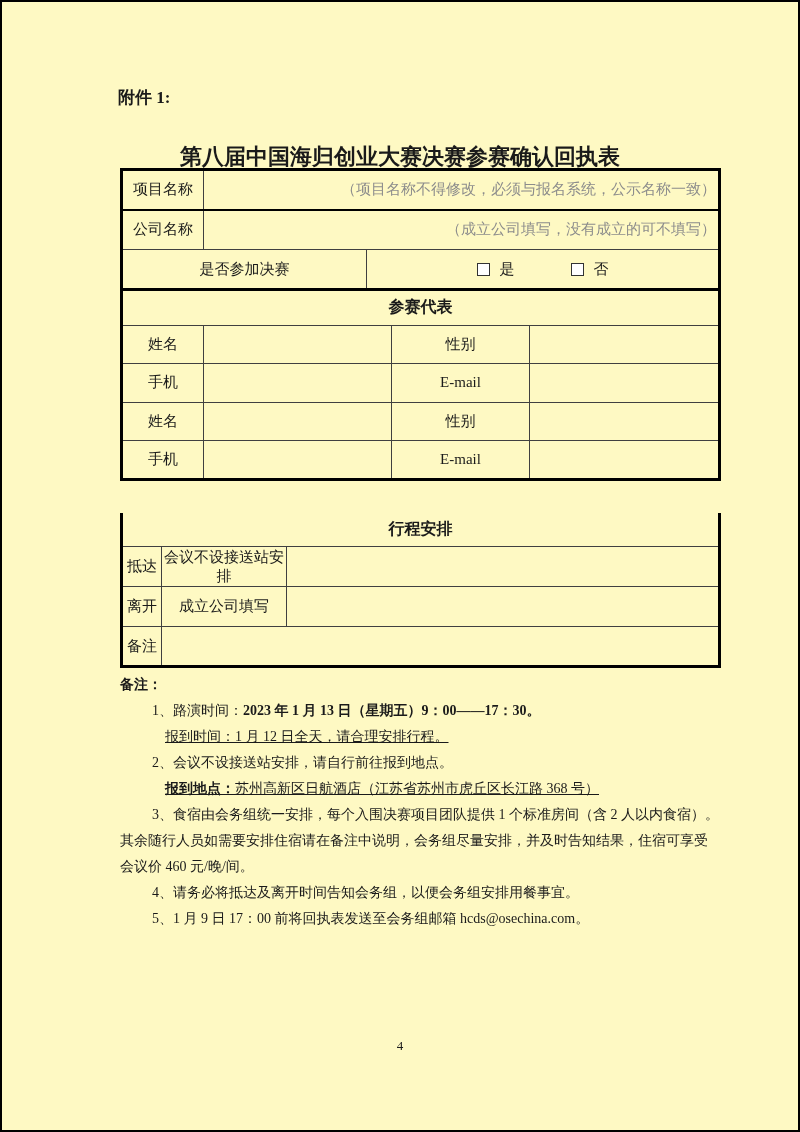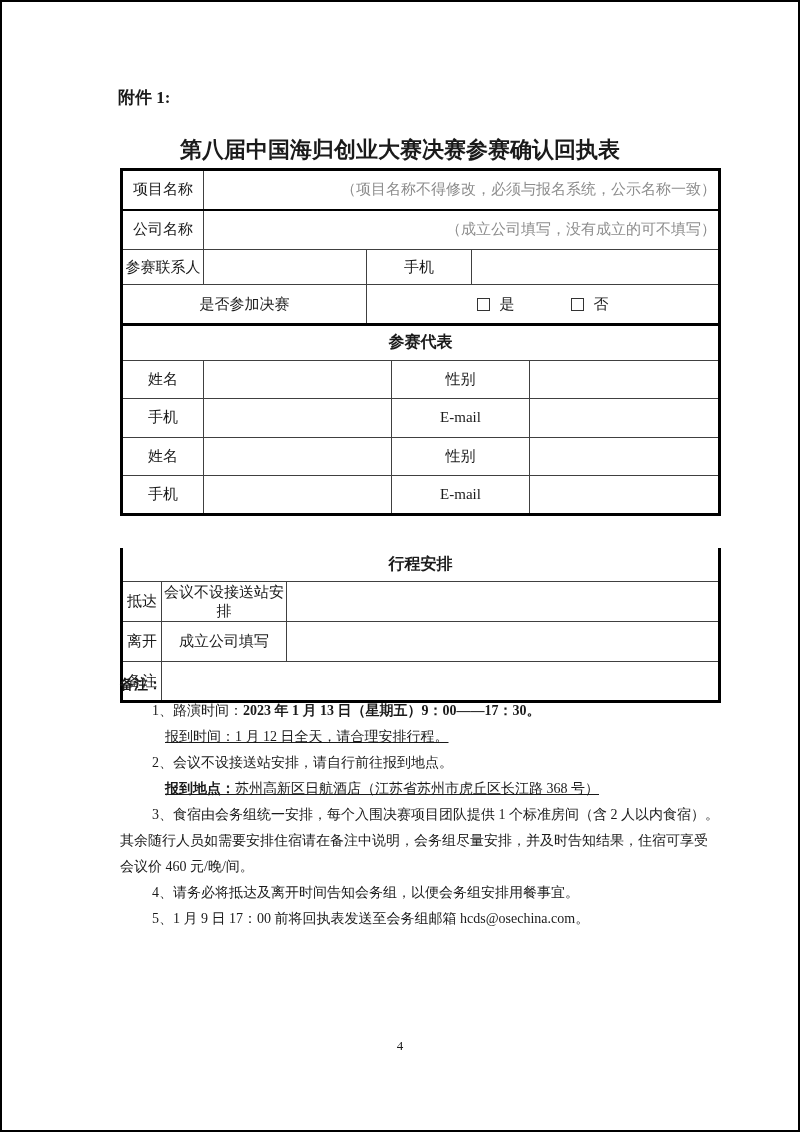--- a/index.html
+++ b/index.html
@@ -1,31 +1,31 @@
 <!DOCTYPE html>
 <html><head>
 <meta charset="utf-8">
 <style>
   html,body { margin:0; padding:0; background:#e8e8e8; }
   .page {
     position:relative;
     width:796px; height:1128px;
     border:2px solid #000;
-    background:#ffffff;
+    background:#fef9c3;
     font-family:"Liberation Serif","DejaVu Serif",serif;
     color:#1a1a1a;
     overflow:hidden;
   }
   .attachment {
     position:absolute; left:116px; top:84px;
     font-size:17px; font-weight:bold;
   }
   .doc-title {
     position:absolute; left:0; right:0; top:124px;
-    margin:9px; text-align:center;
+    margin:16px; text-align:center;
     font-size:22px; font-weight:bold;
   }
   .form-wrap { position:absolute; left:118px; top:166px; width:598px; }
   table {
     border-collapse:collapse; table-layout:fixed; width:598px;
   }
   td {
     border:1px solid #404040;
     padding:0 2px;
     font-size:15px; text-align:center; vertical-align:middle;
@@ -80,26 +80,20 @@
           <col style="width:248px">
         </colgroup>
       <tbody>
         <tr class="r1 h40">
           <td>项目名称</td>
           <td colspan="3" class="ph">（项目名称不得修改，必须与报名系统，公示名称一致）</td>
         </tr>
         <tr class="h40">
           <td>公司名称</td>
           <td colspan="3" class="ph">（成立公司填写，没有成立的可不填写）</td>
-        </tr>
-        <tr class="h35">
-          <td>参赛联系人</td>
-          <td></td>
-          <td>手机</td>
-          <td></td>
         </tr>
         <tr class="h40">
           <td colspan="2">是否参加决赛</td>
           <td colspan="2">
             <div class="attend-options">
               <span class="cb-opt">
                 <span class="cb"></span>
                 <span>是</span>
               </span>
               <span class="cb-opt">

